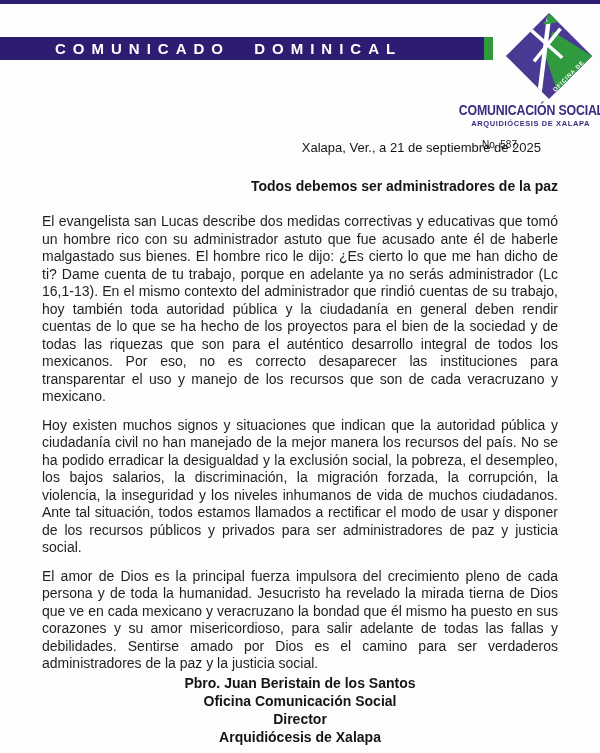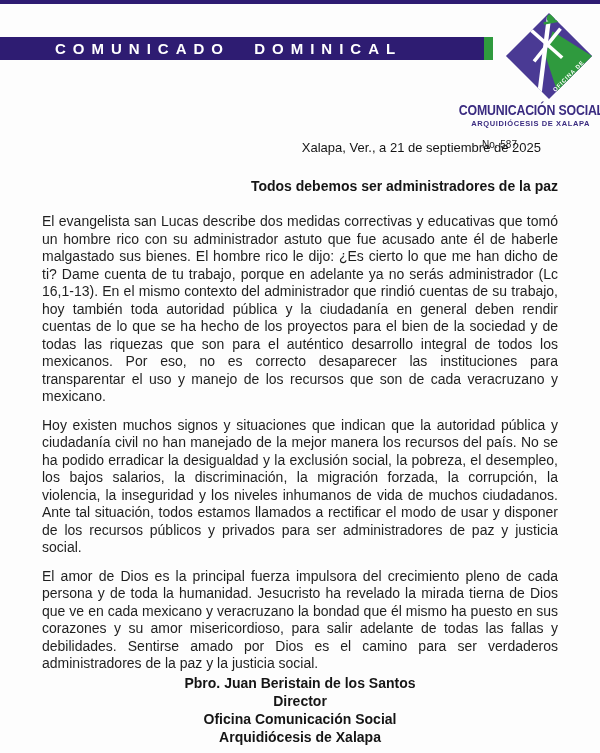--- a/index.html
+++ b/index.html
@@ -87,18 +87,18 @@
   <h1 class="doc-title">Todos debemos ser administradores de la paz</h1>
 
   <div class="body-text">
     <p>El evangelista san Lucas describe dos medidas correctivas y educativas que tomó un hombre rico con su administrador astuto que fue acusado ante él de haberle malgastado sus bienes. El hombre rico le dijo: ¿Es cierto lo que me han dicho de ti? Dame cuenta de tu trabajo, porque en adelante ya no serás administrador (Lc 16,1-13). En el mismo contexto del administrador que rindió cuentas de su trabajo, hoy también toda autoridad pública y la ciudadanía en general deben rendir cuentas de lo que se ha hecho de los proyectos para el bien de la sociedad y de todas las riquezas que son para el auténtico desarrollo integral de todos los mexicanos. Por eso, no es correcto desaparecer las instituciones para transparentar el uso y manejo de los recursos que son de cada veracruzano y mexicano.</p>
     <p>Hoy existen muchos signos y situaciones que indican que la autoridad pública y ciudadanía civil no han manejado de la mejor manera los recursos del país. No se ha podido erradicar la desigualdad y la exclusión social, la pobreza, el desempleo, los bajos salarios, la discriminación, la migración forzada, la corrupción, la violencia, la inseguridad y los niveles inhumanos de vida de muchos ciudadanos. Ante tal situación, todos estamos llamados a rectificar el modo de usar y disponer de los recursos públicos y privados para ser administradores de paz y justicia social.</p>
     <p>El amor de Dios es la principal fuerza impulsora del crecimiento pleno de cada persona y de toda la humanidad. Jesucristo ha revelado la mirada tierna de Dios que ve en cada mexicano y veracruzano la bondad que él mismo ha puesto en sus corazones y su amor misericordioso, para salir adelante de todas las fallas y debilidades. Sentirse amado por Dios es el camino para ser verdaderos administradores de la paz y la justicia social.</p>
   </div>
 
   <div class="signature">
     <div>Pbro. Juan Beristain de los Santos</div>
+    <div>Oficina Comunicación Social</div>
     <div>Director</div>
-    <div>Oficina Comunicación Social</div>
     <div>Arquidiócesis de Xalapa</div>
   </div>
 
 </div>
 
 </body></html>

